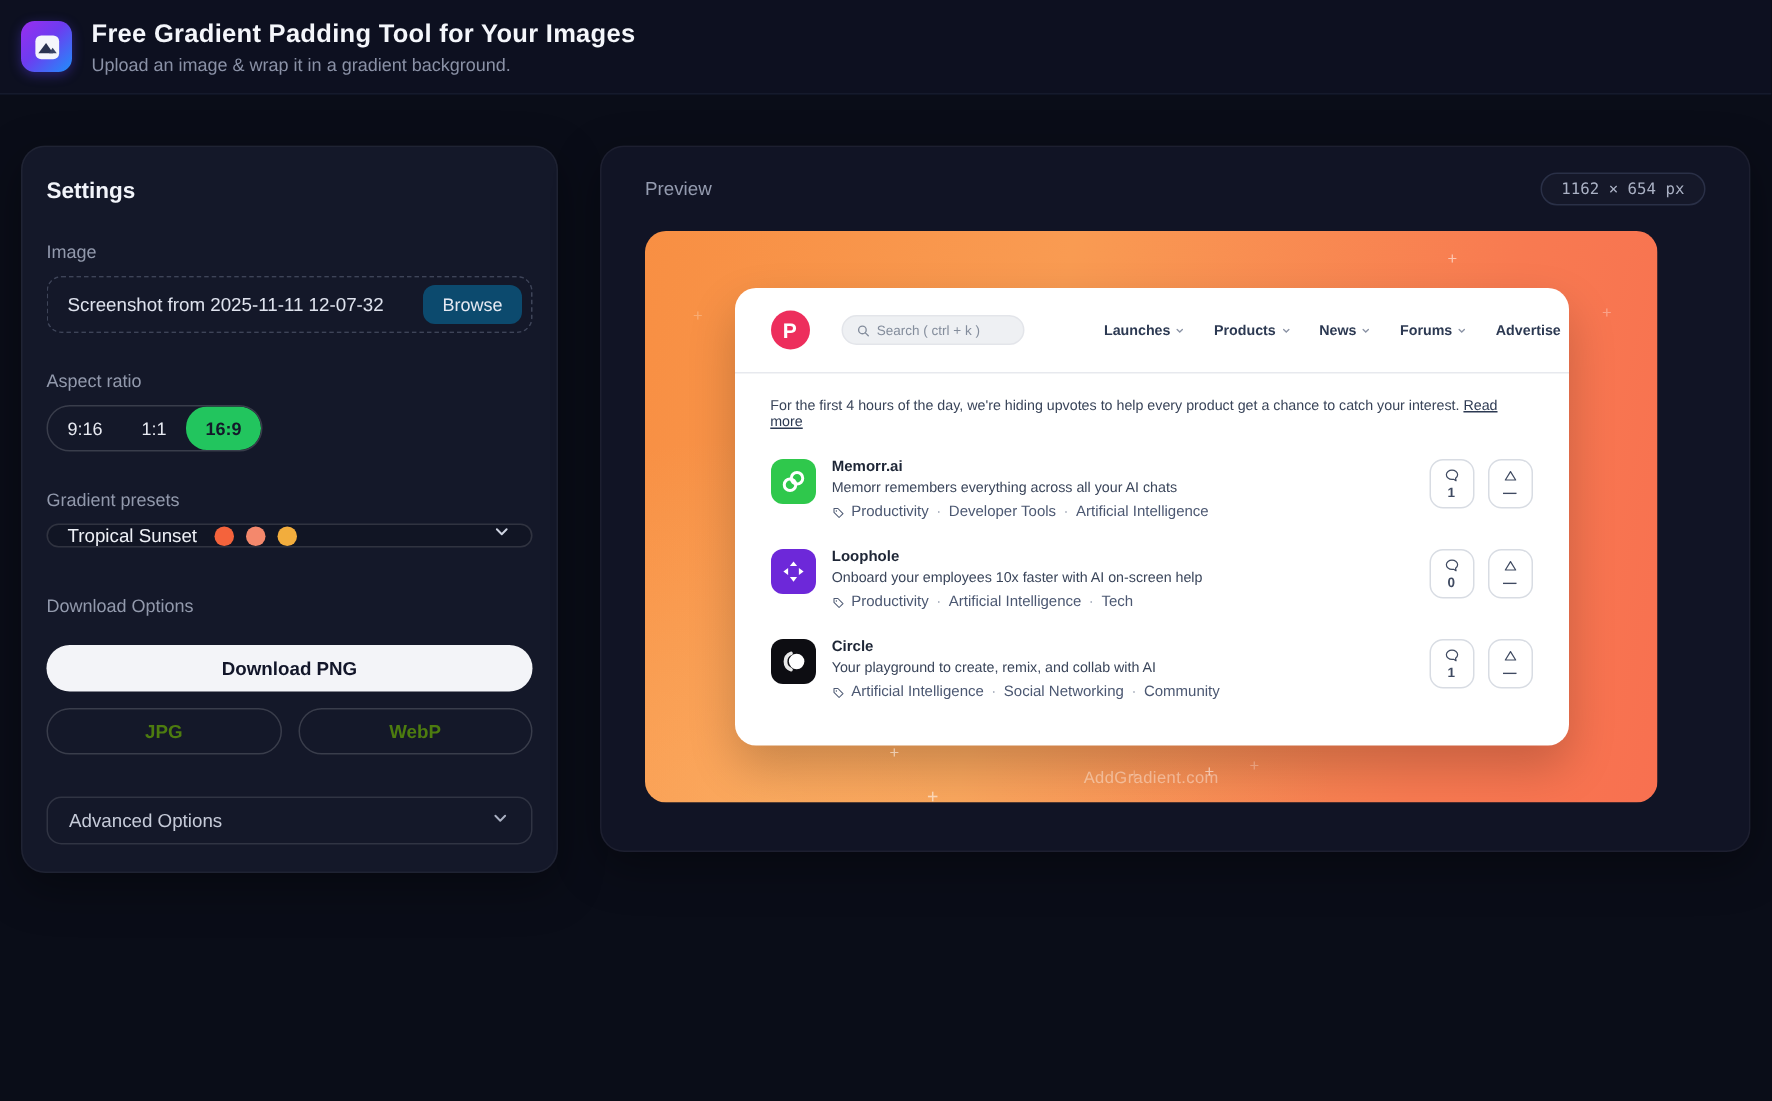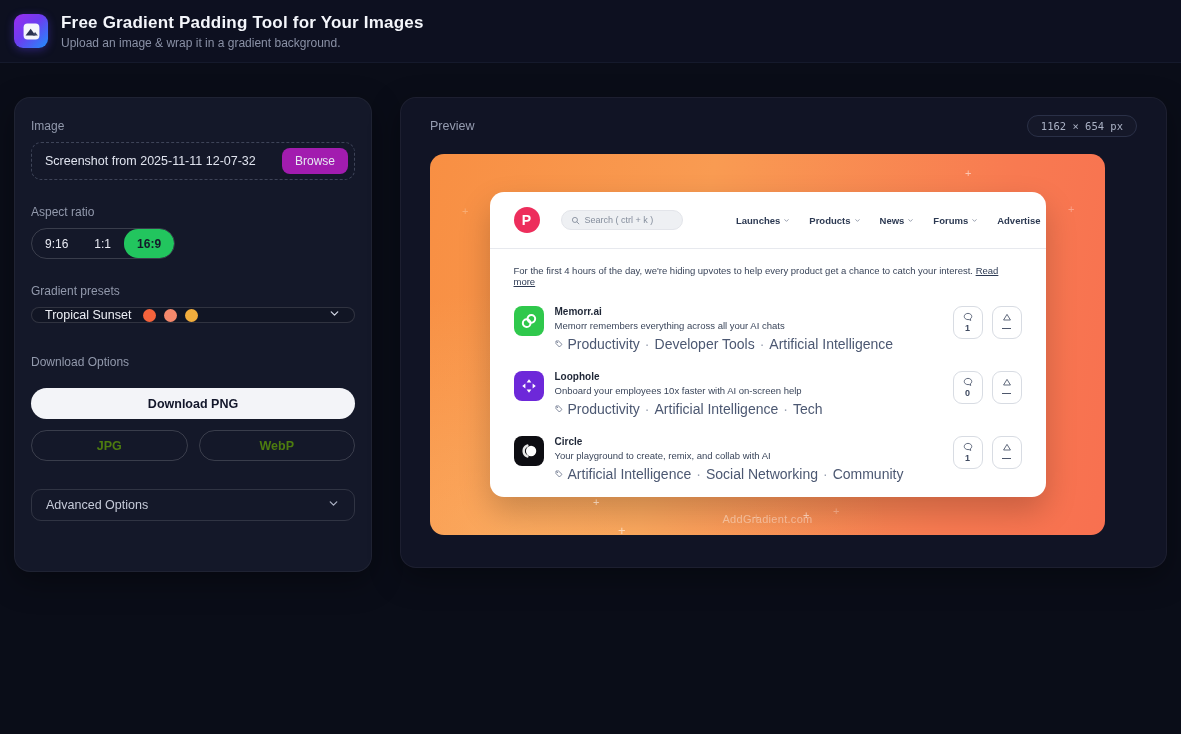--- a/index.html
+++ b/index.html
@@ -36,21 +36,21 @@
   .settings h2 { font-size:15px; font-weight:700; color:#f2f4fa; margin-bottom:25px; }
   .field-label { font-size:12px; color:#9299ac; margin-bottom:9px; }
 
   .file-box {
     border:1px dashed #3e4458; border-radius:10px; height:38px;
     display:flex; align-items:center; justify-content:space-between;
     padding:0 6px 0 13px; cursor:pointer;
   }
   .file-name { font-size:12.5px; color:#dfe3ee; }
   .browse-btn {
-    background:#a21caf; border:none; border-radius:8px; color:#e6e9f2;
+    background:#0c4a6e; border:none; border-radius:8px; color:#e6e9f2;
     font-size:12px; padding:6px 13px; cursor:pointer; font-family:inherit;
   }
 
   .section-gap { margin-top:25px; }
 
   .segmented {
     display:inline-flex; height:31px; align-items:stretch;
     border:1px solid rgba(255,255,255,.16); border-radius:16px; overflow:hidden;
   }
   .seg-opt {
@@ -144,21 +144,21 @@
   .shot-notice a { color:#2c3952; text-decoration:underline; }
 
   .prod-list { margin-top:19px; }
   .prod-row { display:flex; align-items:flex-start; gap:11px; margin-bottom:19px; }
   .prod-icon {
     width:30px; height:30px; border-radius:8px; flex-shrink:0;
     display:flex; align-items:center; justify-content:center;
   }
   .prod-name { font-size:10px; font-weight:700; color:#1e2636; }
   .prod-tag { font-size:9.5px; color:#3a455a; margin-top:3px; }
-  .prod-cats { display:flex; align-items:center; gap:5px; margin-top:5px; font-size:14px; color:#4c5872; }
+  .prod-cats { display:flex; align-items:center; gap:5px; margin-top:5px; font-size:10px; color:#4c5872; }
   .tagsep::before { content:"·"; color:#9aa2b2; }
   .prod-actions { margin-left:auto; display:flex; gap:9px; }
   .act-btn {
     width:30px; height:33px; border:1px solid #d8dce3; border-radius:9px; background:#fff;
     display:flex; flex-direction:column; align-items:center; justify-content:center;
     gap:1px; font-size:9px; font-weight:700; color:#3f4a61; font-family:inherit;
   }
 </style>
 </head>
 <body>
@@ -173,20 +173,21 @@
   </div>
   <div>
     <div class="app-title">Free Gradient Padding Tool for Your Images</div>
     <div class="app-subtitle">Upload an image &amp; wrap it in a gradient background.</div>
   </div>
 </header>
 
 <div class="main">
 
   <section class="settings">
+    <h2>Settings</h2>
 
     <div class="field-label">Image</div>
     <div class="file-box">
       <span class="file-name">Screenshot from 2025-11-11 12-07-32</span>
       <button class="browse-btn">Browse</button>
     </div>
 
     <div class="field-label section-gap">Aspect ratio</div>
     <div class="segmented">
       <button class="seg-opt">9:16</button>

